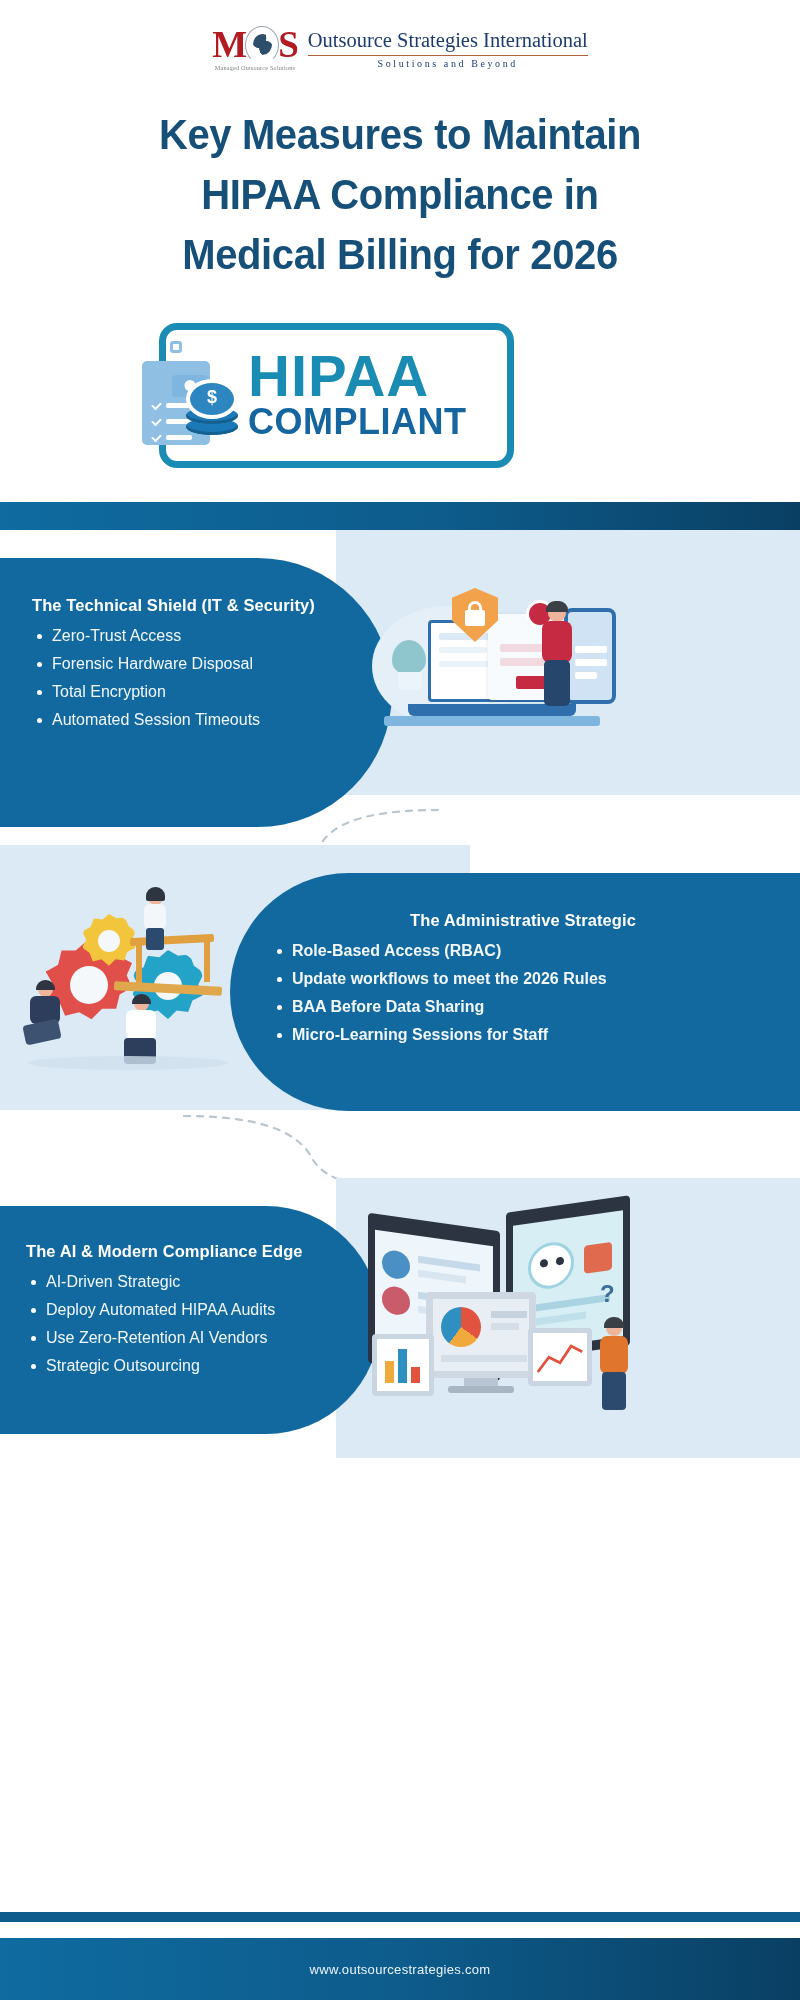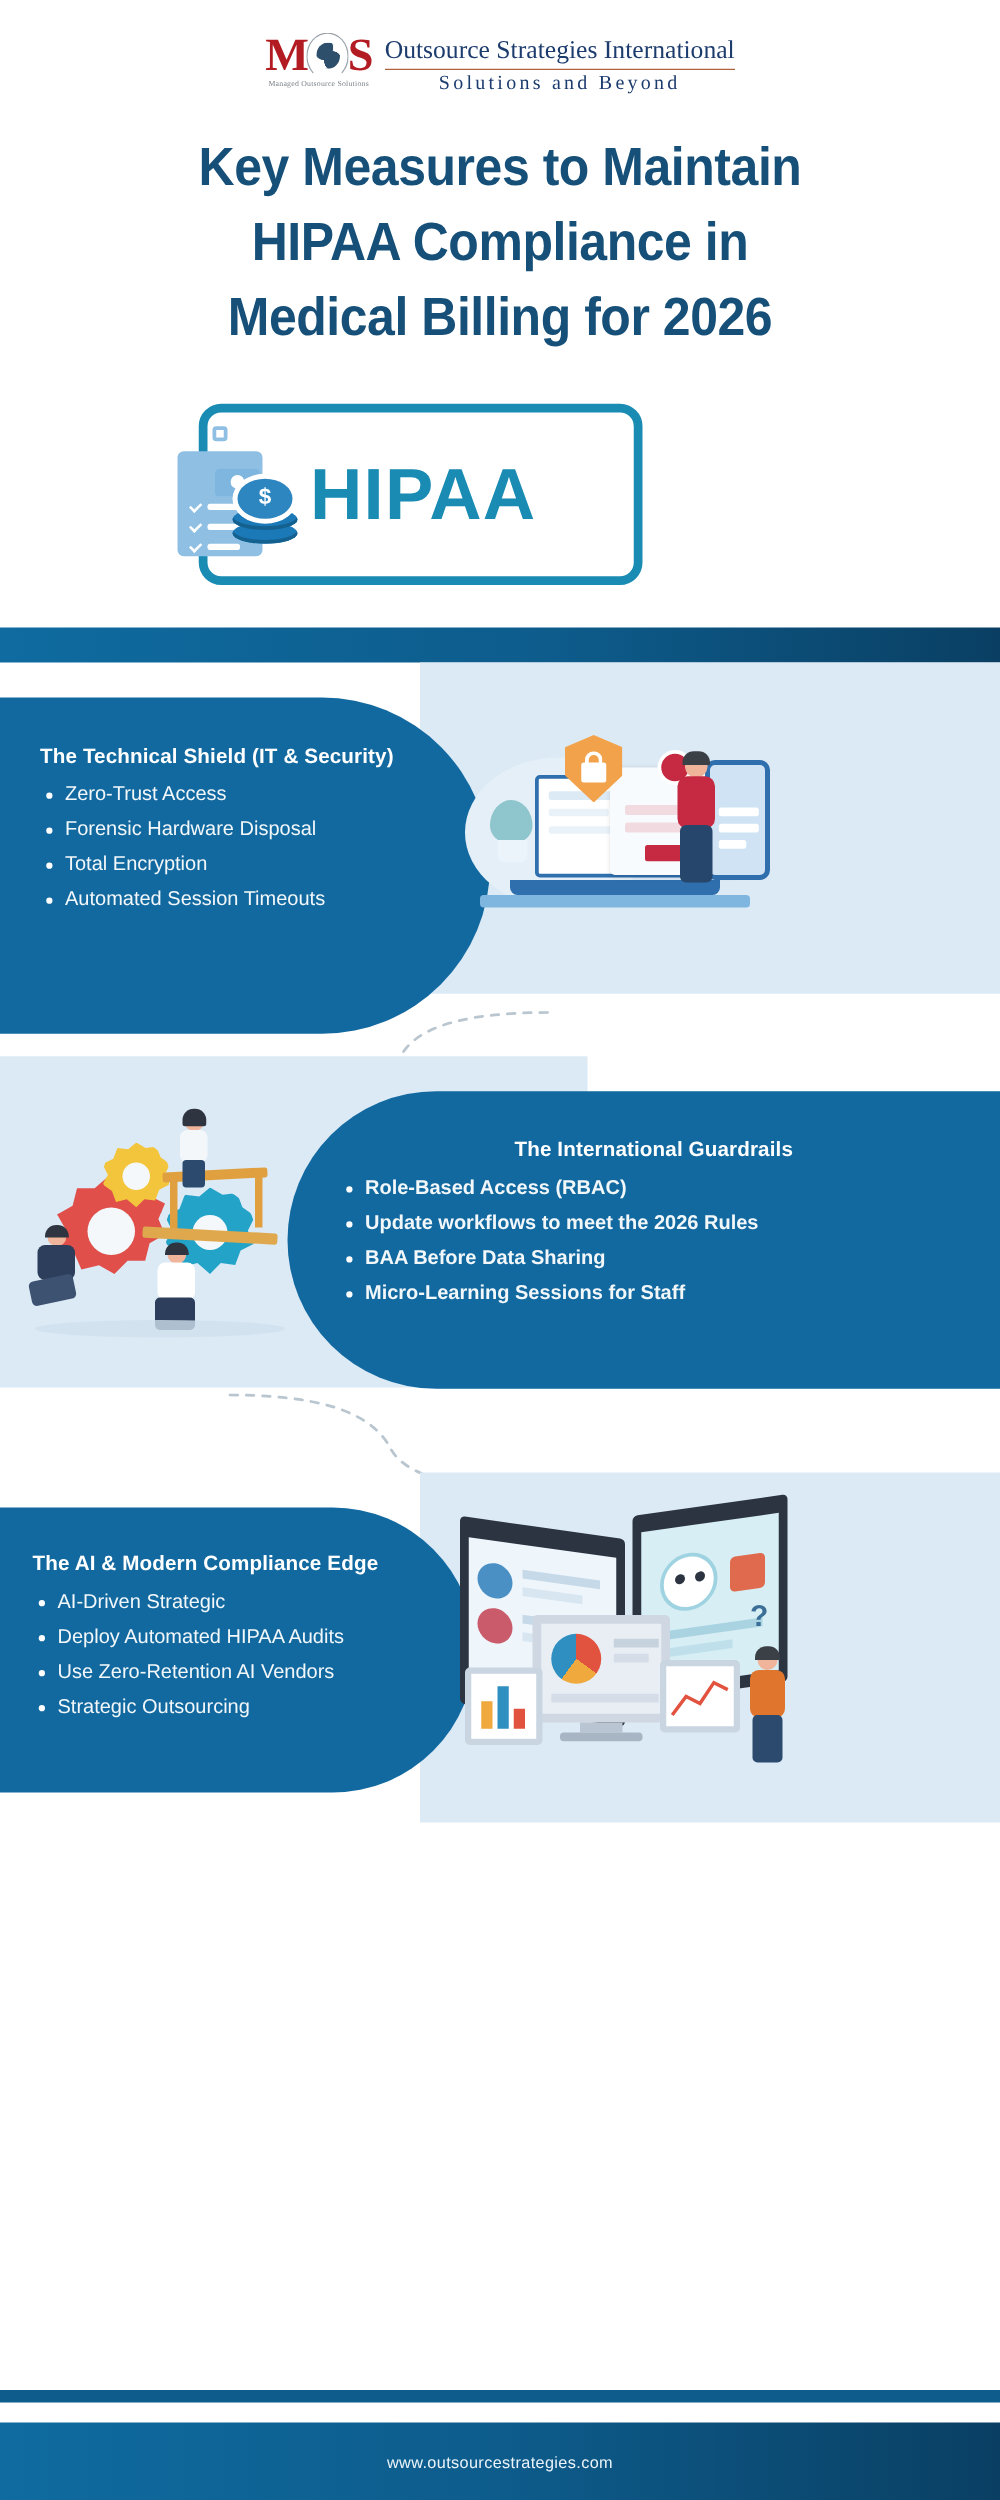--- a/index.html
+++ b/index.html
@@ -52,21 +52,21 @@
     margin-top:1px; white-space:nowrap;
   }
   .logo-text { display:flex; flex-direction:column; padding-top:3px; }
   .logo-name {
     font-family:"Liberation Serif", serif;
     font-size:20.5px; color:#1d3c6e; letter-spacing:0px; white-space:nowrap;
   }
   .logo-rule { height:1.4px; background:#b0623f; margin:3px 0 2px 0; width:100%; }
   .logo-tag {
     font-family:"Liberation Serif", serif;
-    font-size:16px; color:#1d3c6e; letter-spacing:2.6px;
+    font-size:10px; color:#1d3c6e; letter-spacing:2.6px;
     text-align:center; white-space:nowrap;
   }
 
   
   .title {
     position:absolute; top:104px; left:0; width:800px; text-align:center;
     font-family:"Liberation Sans Narrow","Liberation Sans", sans-serif;
     font-weight:bold; font-size:43px; line-height:60px;
     color:#165079; letter-spacing:-0.4px;
     transform:scaleX(0.93); transform-origin:center top;
@@ -236,20 +236,21 @@
         <div class="clip-line" style="top:74px; width:26px"></div>
       </div>
       <div class="coins">
         <div class="coin" style="top:39px"></div>
         <div class="coin" style="top:28px"></div>
         <div class="coin-top"></div>
       </div>
     </div>
     <div class="badge-text">
       <div class="badge-hipaa">HIPAA</div>
+      <div class="badge-compliant">COMPLIANT</div>
     </div>
   </div>
 
   <div class="banner-dark" style="top:502px"></div>
 
   <div class="sec-bg" style="left:336px; top:530px; width:464px; height:265px; background:#dceaf6;"></div>
 
   <div class="panel panel-left" style="left:0; top:558px; width:392px; height:269px; padding:38px 0 0 32px;">
     <h3>The Technical Shield (IT &amp; Security)</h3>
     <ul>
@@ -300,21 +301,21 @@
     </div>
   </div>
 
   <svg class="dots" style="left:210px; top:806px; width:230px; height:80px;" viewBox="0 0 230 80">
     <path d="M228 4 C150 4, 120 20, 110 40 C100 62, 60 74, 6 74" fill="none" stroke="#b9c6cf" stroke-width="2.2" stroke-dasharray="6 7" stroke-linecap="round"></path>
   </svg>
 
   <div class="sec-bg" style="left:0; top:845px; width:470px; height:265px; background:#dceaf6;"></div>
 
   <div class="panel panel-right" style="right:0; top:873px; width:570px; height:238px; padding:38px 28px 0 0; text-align:left;">
-    <h3 style="text-align:center; margin-left:44px;">The International Guardrails</h3>
+    <h3 style="text-align:center; margin-left:44px;">The Administrative Strategic</h3>
     <ul style="margin-left:42px;font-weight:bold;">
       <li>Role-Based Access (RBAC)</li>
       <li>Update workflows to meet the 2026 Rules</li>
       <li>BAA Before Data Sharing</li>
       <li>Micro-Learning Sessions for Staff</li>
     </ul>
   </div>
 
   <div class="ill" style="left:18px; top:888px; width:230px; height:200px;">
 

